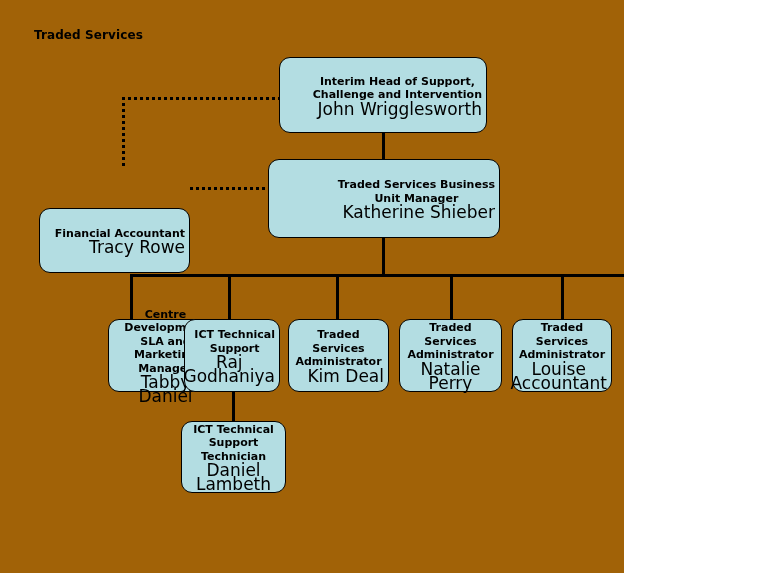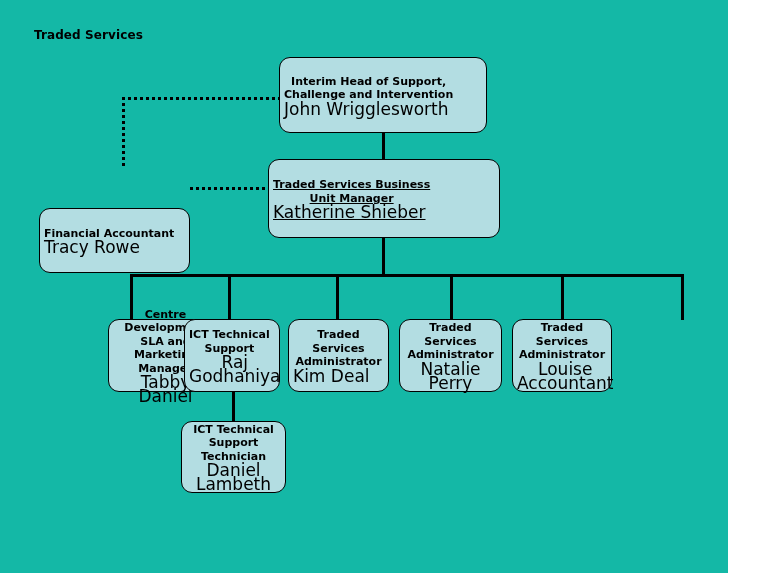--- a/index.html
+++ b/index.html
@@ -6,23 +6,23 @@
   html, body {
     margin: 0;
     padding: 0;
     background: #ffffff;
   }
   body {
     font-family: "DejaVu Sans", "Liberation Sans", sans-serif;
   }
   #canvas {
     position: relative;
-    width: 728px;
+    width: 624px;
     height: 573px;
-    background: #14b8a6;
+    background: #a16207;
     overflow: hidden;
   }
   #page-title {
     position: absolute;
     left: 34px;
     top: 28px;
     font-size: 12px;
     font-weight: bold;
     color: #000000;
     letter-spacing: 0.1px;
@@ -30,21 +30,21 @@
   }
   
   .node {
     position: absolute;
     box-sizing: border-box;
     border: 1.6px solid #000000;
     border-radius: 11px;
     background: #b3dde2;
     display: flex;
     flex-direction: column;
-    align-items: flex-start;
+    align-items: flex-end;
     justify-content: center;
     text-align: center;
     padding: 2px 4px;
     z-index: 5;
   }
   .node.yellow { background: #ffff00; }
   .node .role {
     font-size: 11px;
     font-weight: bold;
     color: #000000;
@@ -127,21 +127,21 @@
     <div class="role">Interim Head of Support,
 Challenge and Intervention</div>
     <div class="person">John Wrigglesworth</div>
   </div>
 
   <div class="node" style="left:39px; top:166px; width:151px; height:65px;margin-top:42px;">
     <div class="role">Financial Accountant</div>
     <div class="person">Tracy Rowe</div>
   </div>
 
-  <div class="node" style="left:268px; top:159px; width:232px; height:79px;text-decoration:underline;">
+  <div class="node" style="left:268px; top:159px; width:232px; height:79px;">
     <div class="role">Traded Services Business
 Unit Manager</div>
     <div class="person">Katherine Shieber</div>
   </div>
 
   <div class="node" style="left:62px; top:319px; width:115px; height:73px;margin-left:46px;">
     <div class="role">Centre Development
 SLA and Marketing
 Manager</div>
     <div class="person">Tabby Daniel</div>

